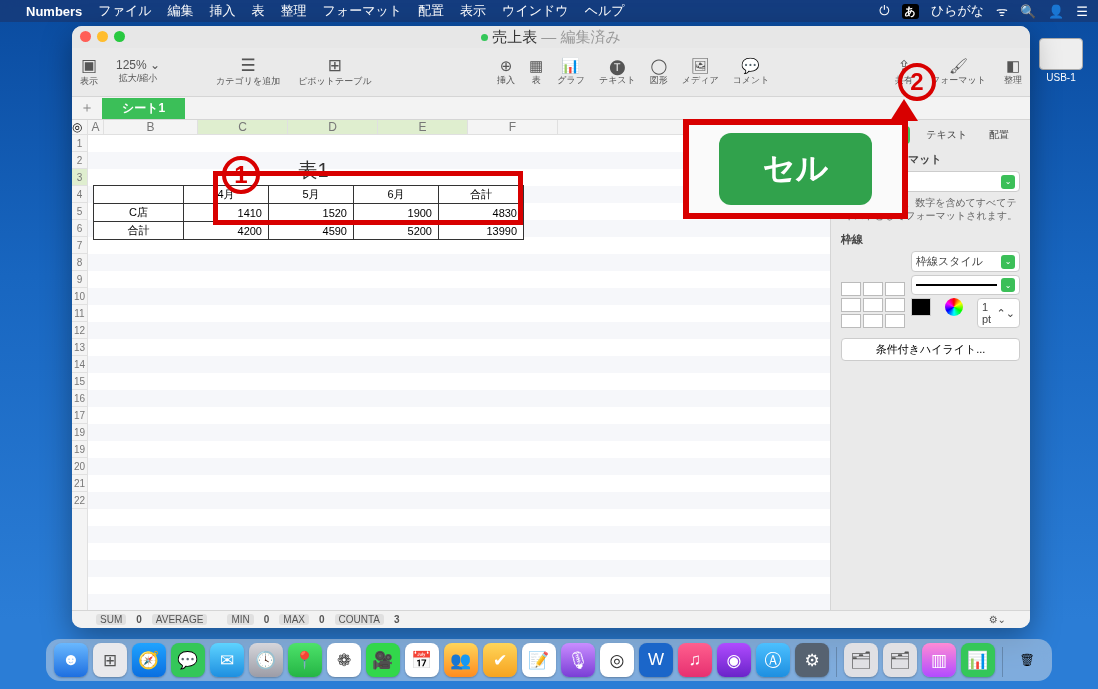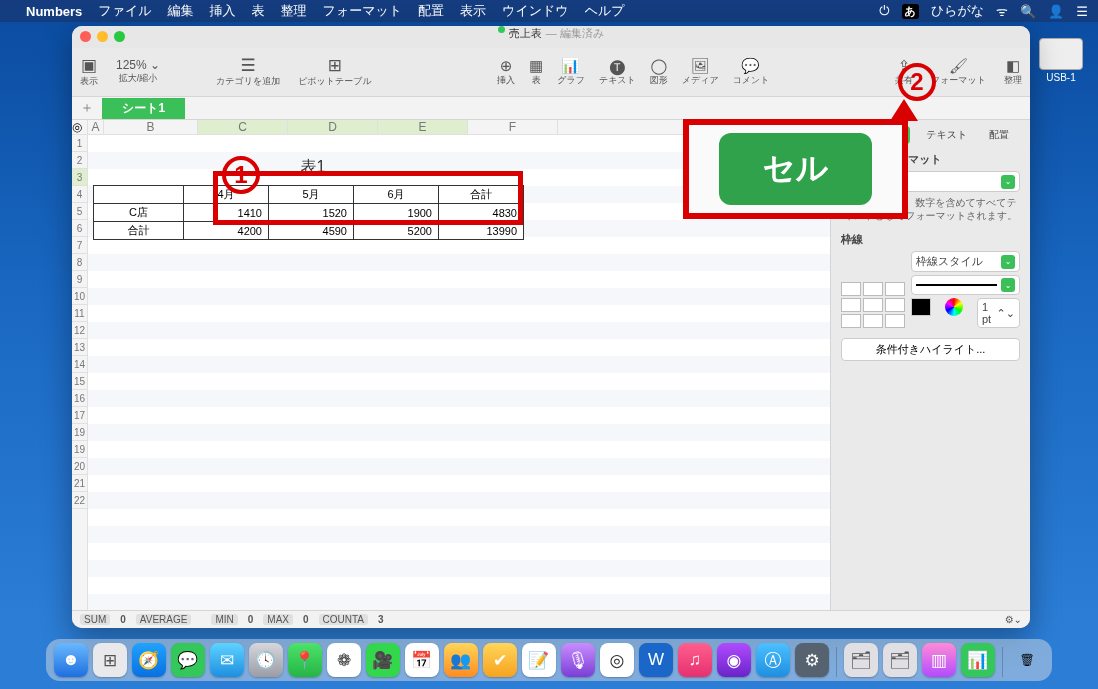--- a/index.html
+++ b/index.html
@@ -31,22 +31,22 @@
   width:44px; height:32px; background:#eee; border:1px solid #aaa; border-radius:4px; margin:0 auto 2px;
 }
 
 
 .appwin {
   position:absolute; top:26px; left:72px; width:958px; height:602px;
   background:#e9e9e9; border-radius:10px; box-shadow:0 10px 30px rgba(0,0,0,.35);
   display:flex; flex-direction:column; overflow:hidden;
 }
 .titlebar {
-  height:22px; display:flex; align-items:flex-start; justify-content:center; position:relative;
-  background:#e7e7e7; color:#555; font-size:11px;
+  height:22px; display:flex; align-items:center; justify-content:center; position:relative;
+  background:#e7e7e7; color:#555; font-size:15px;
 }
 .traffic { position:absolute; left:8px; top:5px; display:flex; gap:6px; }
 .traffic span { width:11px; height:11px; border-radius:50%; display:block; }
 .tr { background:#ff5f57; } .ty { background:#ffbd2e; } .tg { background:#28c940; }
 .title-doc { color:#333; }
 .title-sub { color:#999; margin-left:4px; }
 .title-dot { width:7px; height:7px; background:#34c759; border-radius:50%; display:inline-block; margin-right:4px; }
 
 .toolbar {
   height:48px; display:flex; align-items:center; padding:0 8px; gap:18px;
@@ -95,21 +95,21 @@
   border-collapse:collapse; background:#fff;
 }
 .table td {
   border:1px solid #333; padding:1px 6px; height:17px; font-size:11px;
 }
 .table .r-store { width:90px; text-align:center; }
 .table .r-num { width:85px; text-align:right; }
 .table .r-total { width:85px; text-align:right; }
 .table .hdr td { font-weight:normal; text-align:center; }
 .table-title {
-  position:absolute; top:22px; left:5px; width:440px; text-align:center; font-size:16px; color:#333; z-index:1;
+  position:absolute; top:22px; left:5px; width:440px; text-align:center; font-size:20px; color:#333; z-index:1;
 }
 
 .inspector {
   width:200px; background:#eaeaea; border-left:1px solid #d5d5d5; padding:6px 10px;
   font-size:11px; color:#444;
 }
 .insp-tabs { display:flex; justify-content:space-around; margin-bottom:8px; font-size:10px; }
 .insp-tabs span { padding:2px 6px; border-radius:4px; cursor:pointer; }
 .insp-tabs .act { background:#3bbf58; color:#fff; }
 .insp-sec { margin-bottom:10px; }
@@ -127,21 +127,21 @@
 .fill-swatch::after { content:""; position:absolute; top:0; left:0; width:100%; height:100%;
   background:linear-gradient(to top right, transparent 46%, red 46%, red 54%, transparent 54%); }
 
 .bgrid { display:grid; grid-template-columns:repeat(3,20px); gap:2px; }
 .bcell { width:20px; height:14px; border:1px solid #bbb; background:#fff; }
 
 .insp-btn { background:#fff; border:1px solid #ccc; border-radius:4px; padding:3px 6px; text-align:center; cursor:pointer; width:100%; font-size:11px; }
 
 .status {
   height:18px; background:#f2f2f2; border-top:1px solid #d5d5d5; display:flex; align-items:center;
-  padding:0 8px; gap:10px; font-size:10px; color:#555;
+  padding:0 24px; gap:10px; font-size:10px; color:#555;
 }
 .stat-pill { background:#e0e0e0; border-radius:3px; padding:0 4px; }
 
 
 .callout1 {
   position:absolute; top:171px; left:213px; width:310px; height:54px;
   border:5px solid #d80000; z-index:10; pointer-events:none;
 }
 .cnum {
   position:absolute; width:38px; height:38px; border-radius:50%; border:4px solid #d80000;

